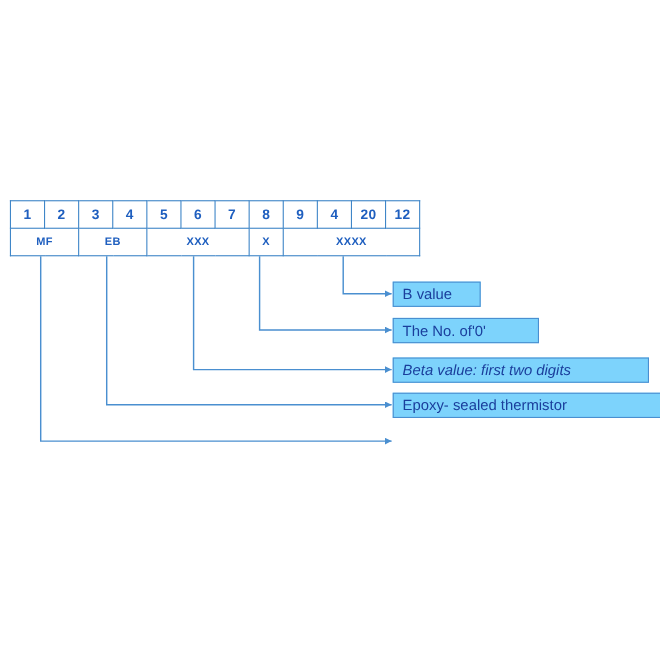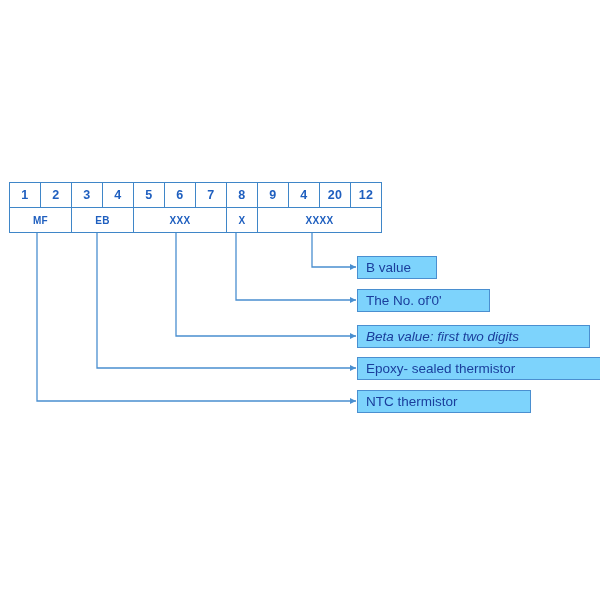--- a/index.html
+++ b/index.html
@@ -103,15 +103,14 @@
   </table>
 
   <div class="callout" style="left:357px;top:256px;width:80px;">B value</div>
 
   <div class="callout" style="left:357px;top:289px;width:133px;">The No. of'0'</div>
 
   <div class="callout" style="left:357px;top:325px;width:233px;font-style:italic;">Beta value: first two digits</div>
 
   <div class="callout" style="left:357px;top:357px;width:268px;">Epoxy- sealed thermistor</div>
 
-  <div class="callout" style="left:357px;top:390px;width:174px;">NTC thermistor</div>
 
 </div>
 
 </body></html>

